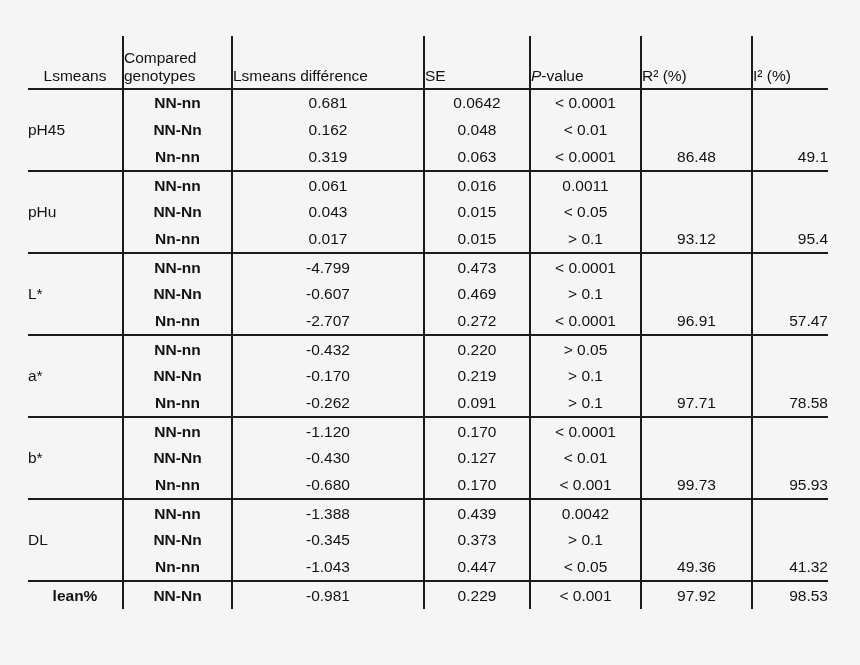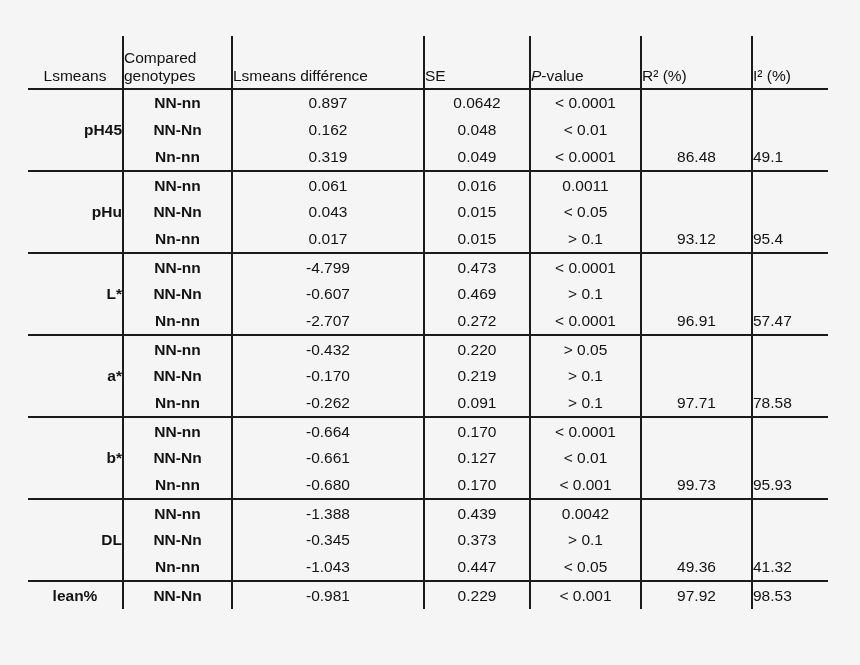--- a/index.html
+++ b/index.html
@@ -37,23 +37,23 @@
     font-weight: normal;
     padding-bottom: 3px;
   }
   
   tr.dr td { height: 26.7px; }
   tr.grpend td { border-bottom: 2px solid #1b1b1b; }
   td.obot { border-bottom: 2px solid #1b1b1b; }
   
   .ctr { text-align: center; }
   .lft { text-align: left; padding-left: 3px; }
-  .rgt { padding-right: 4px; }
+  .rgt { text-align: right; padding-right: 4px; }
   .b { font-weight: bold; }
-  td.outcome { vertical-align: bottom; padding-bottom: 4px; font-weight: bold; text-align: right; }
+  td.outcome { vertical-align: bottom; padding-bottom: 4px; font-weight: normal; text-align: left; }
   tr.hdr i { font-style: italic; }
 </style>
 </head>
 <body>
 
 <div class="canvas">
   <table class="stats">
     <colgroup>
       <col style="width:95px">
         <col style="width:109px">
@@ -74,38 +74,38 @@
       <th class="c3 lft">Lsmeans différence</th>
       <th class="c4 lft">SE</th>
       <th class="c5 lft"><i>P</i><span>-value</span></th>
       <th class="c6 lft">R² (%)</th>
       <th class="lft">I² (%)</th>
     </tr>
 
     <tr class="dr">
       <td class="c1 outcome obot" rowspan="3">pH45</td>
       <td class="c2 ctr b">NN-nn</td>
-      <td class="c3 ctr">0.897</td>
+      <td class="c3 ctr">0.681</td>
       <td class="c4 ctr">0.0642</td>
       <td class="c5 ctr">&lt; 0.0001</td>
       <td class="c6 ctr"></td>
       <td class="rgt"></td>
     </tr>
     <tr class="dr">
       <td class="c2 ctr b">NN-Nn</td>
       <td class="c3 ctr">0.162</td>
       <td class="c4 ctr">0.048</td>
       <td class="c5 ctr">&lt; 0.01</td>
       <td class="c6 ctr"></td>
       <td class="rgt"></td>
     </tr>
     <tr class="dr grpend">
       <td class="c2 ctr b">Nn-nn</td>
       <td class="c3 ctr">0.319</td>
-      <td class="c4 ctr">0.049</td>
+      <td class="c4 ctr">0.063</td>
       <td class="c5 ctr">&lt; 0.0001</td>
       <td class="c6 ctr">86.48</td>
       <td class="rgt">49.1</td>
     </tr>
 
     <tr class="dr">
       <td class="c1 outcome obot" rowspan="3">pHu</td>
       <td class="c2 ctr b">NN-nn</td>
       <td class="c3 ctr">0.061</td>
       <td class="c4 ctr">0.016</td>
@@ -178,29 +178,29 @@
       <td class="c3 ctr">-0.262</td>
       <td class="c4 ctr">0.091</td>
       <td class="c5 ctr">&gt; 0.1</td>
       <td class="c6 ctr">97.71</td>
       <td class="rgt">78.58</td>
     </tr>
 
     <tr class="dr">
       <td class="c1 outcome obot" rowspan="3">b*</td>
       <td class="c2 ctr b">NN-nn</td>
-      <td class="c3 ctr">-0.664</td>
+      <td class="c3 ctr">-1.120</td>
       <td class="c4 ctr">0.170</td>
       <td class="c5 ctr">&lt; 0.0001</td>
       <td class="c6 ctr"></td>
       <td class="rgt"></td>
     </tr>
     <tr class="dr">
       <td class="c2 ctr b">NN-Nn</td>
-      <td class="c3 ctr">-0.661</td>
+      <td class="c3 ctr">-0.430</td>
       <td class="c4 ctr">0.127</td>
       <td class="c5 ctr">&lt; 0.01</td>
       <td class="c6 ctr"></td>
       <td class="rgt"></td>
     </tr>
     <tr class="dr grpend">
       <td class="c2 ctr b">Nn-nn</td>
       <td class="c3 ctr">-0.680</td>
       <td class="c4 ctr">0.170</td>
       <td class="c5 ctr">&lt; 0.001</td>

